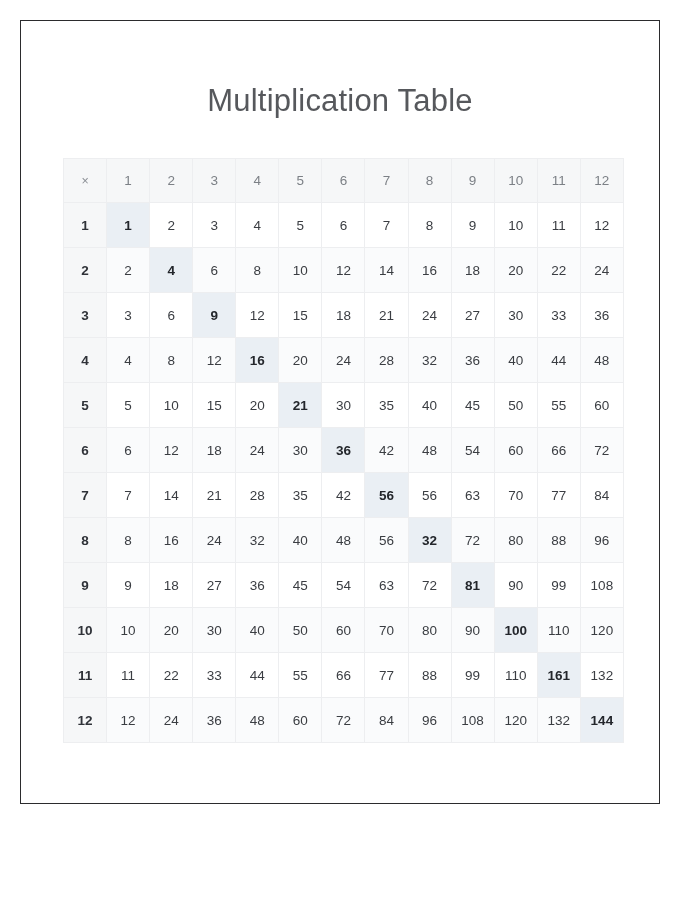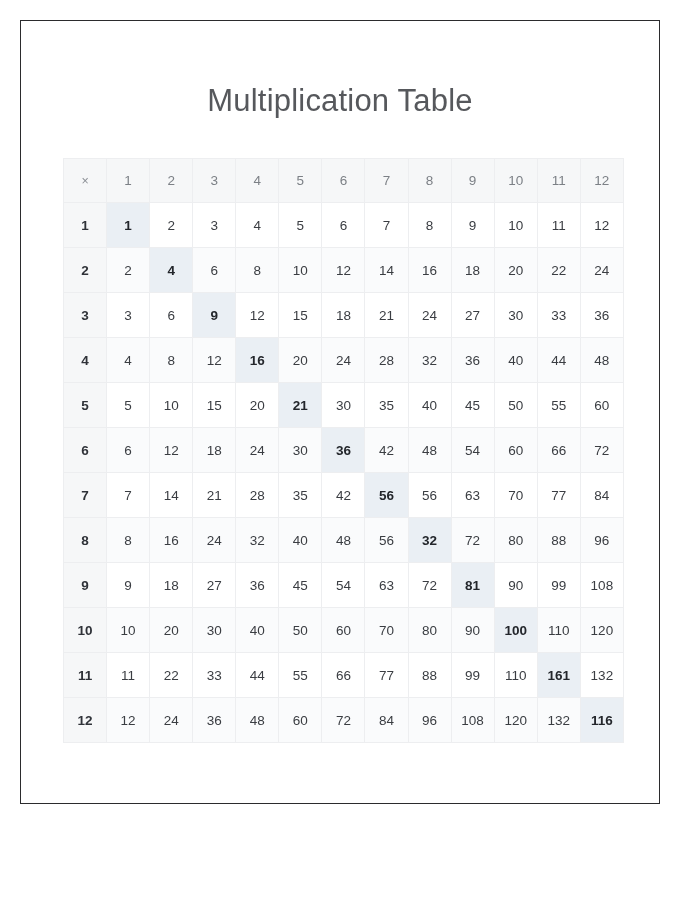--- a/index.html
+++ b/index.html
@@ -298,19 +298,19 @@
             <td>24</td>
             <td>36</td>
             <td>48</td>
             <td>60</td>
             <td>72</td>
             <td>84</td>
             <td>96</td>
             <td>108</td>
             <td>120</td>
             <td>132</td>
-            <td class="diag">116</td>
+            <td class="diag">144</td>
           </tr>
         </tbody>
     </table>
   </div>
 
 </div>
 
 </body></html>

